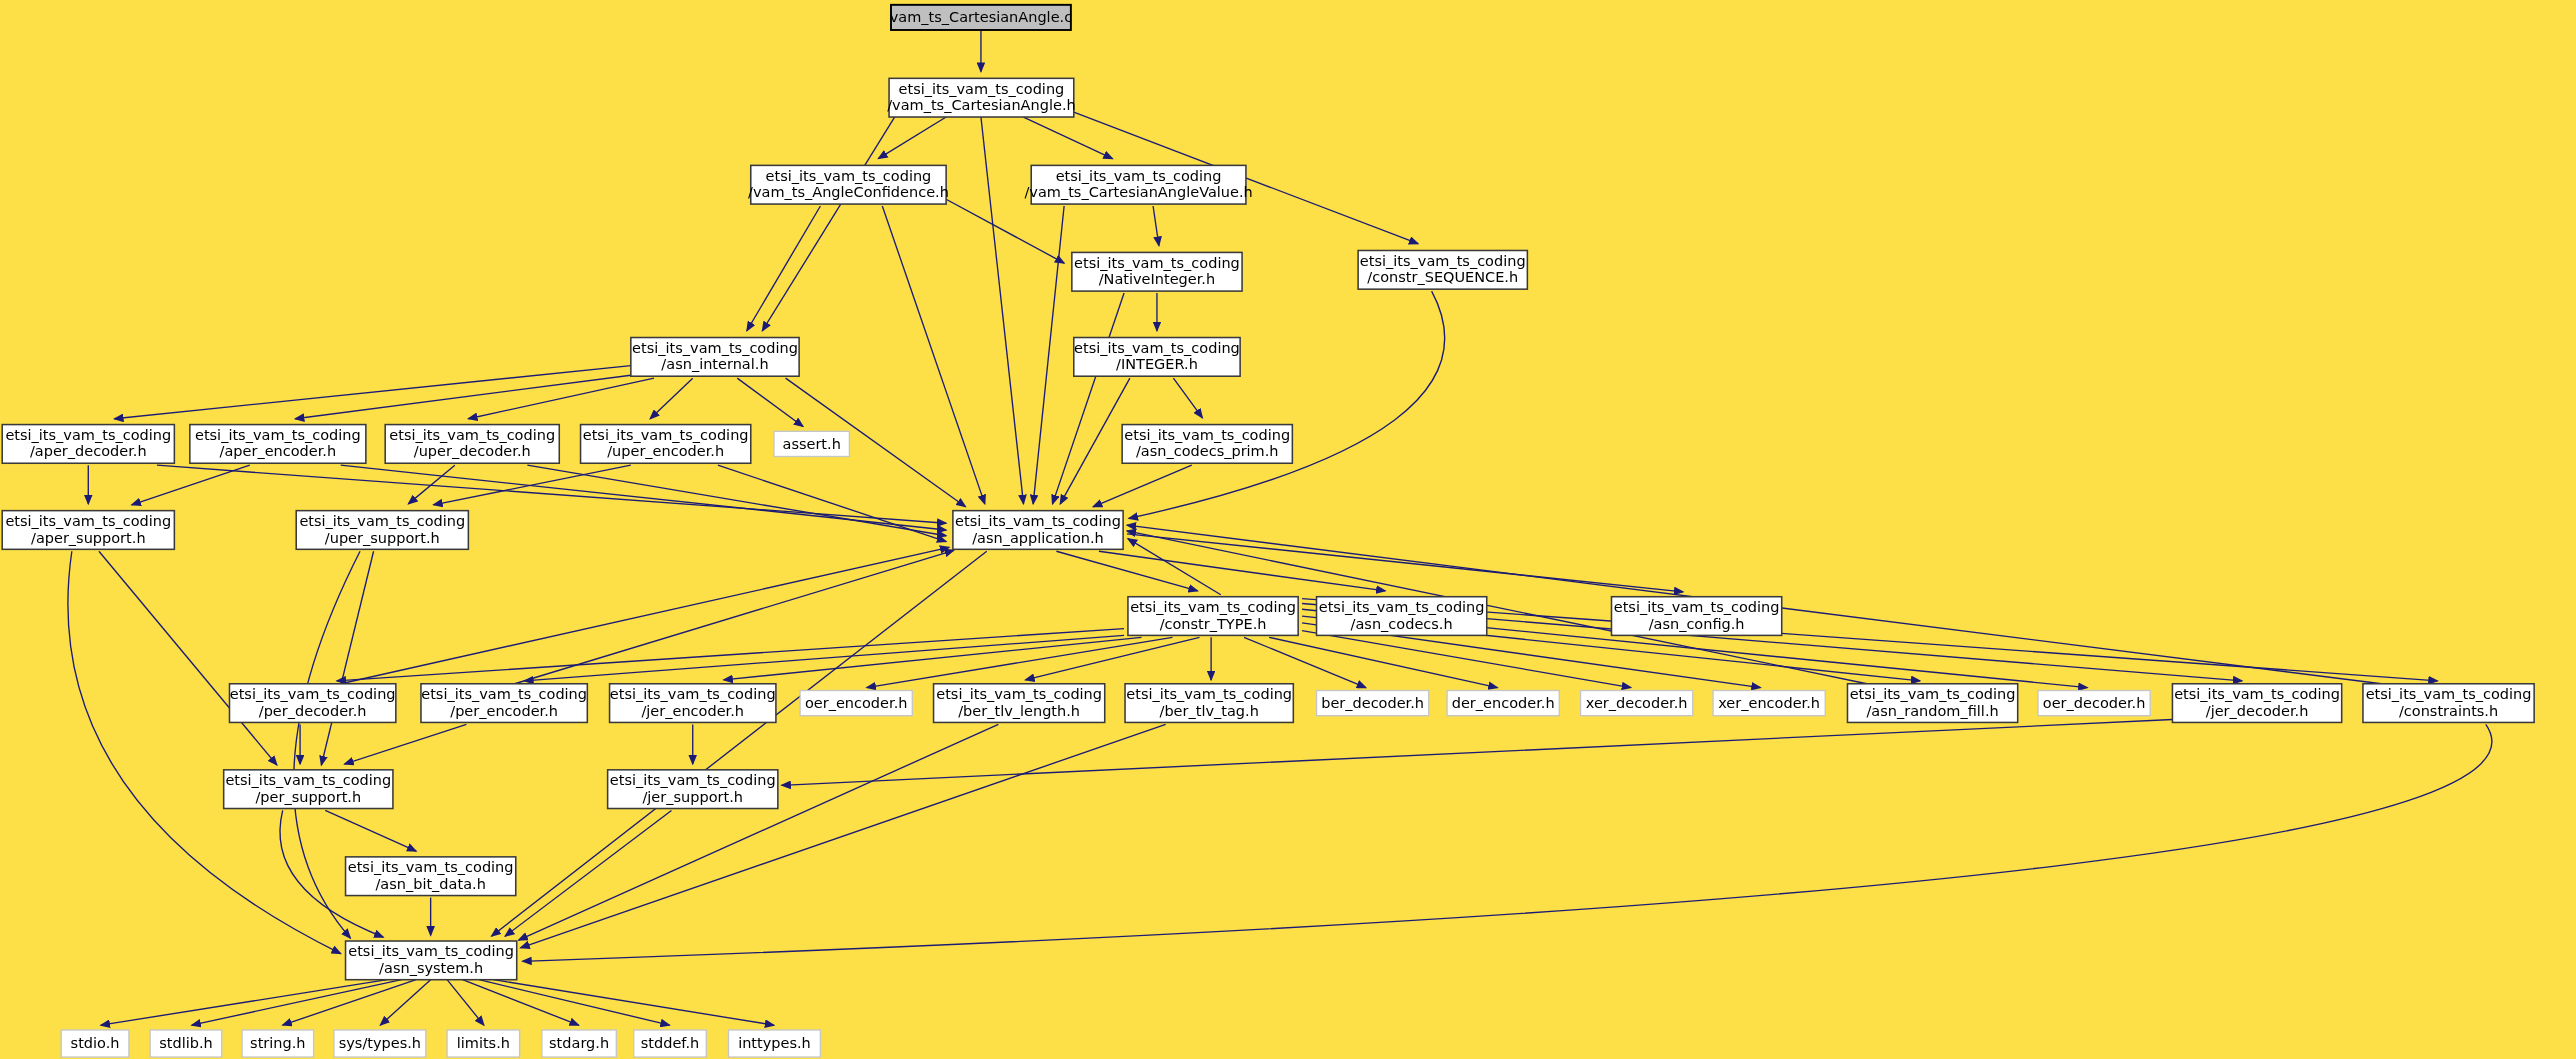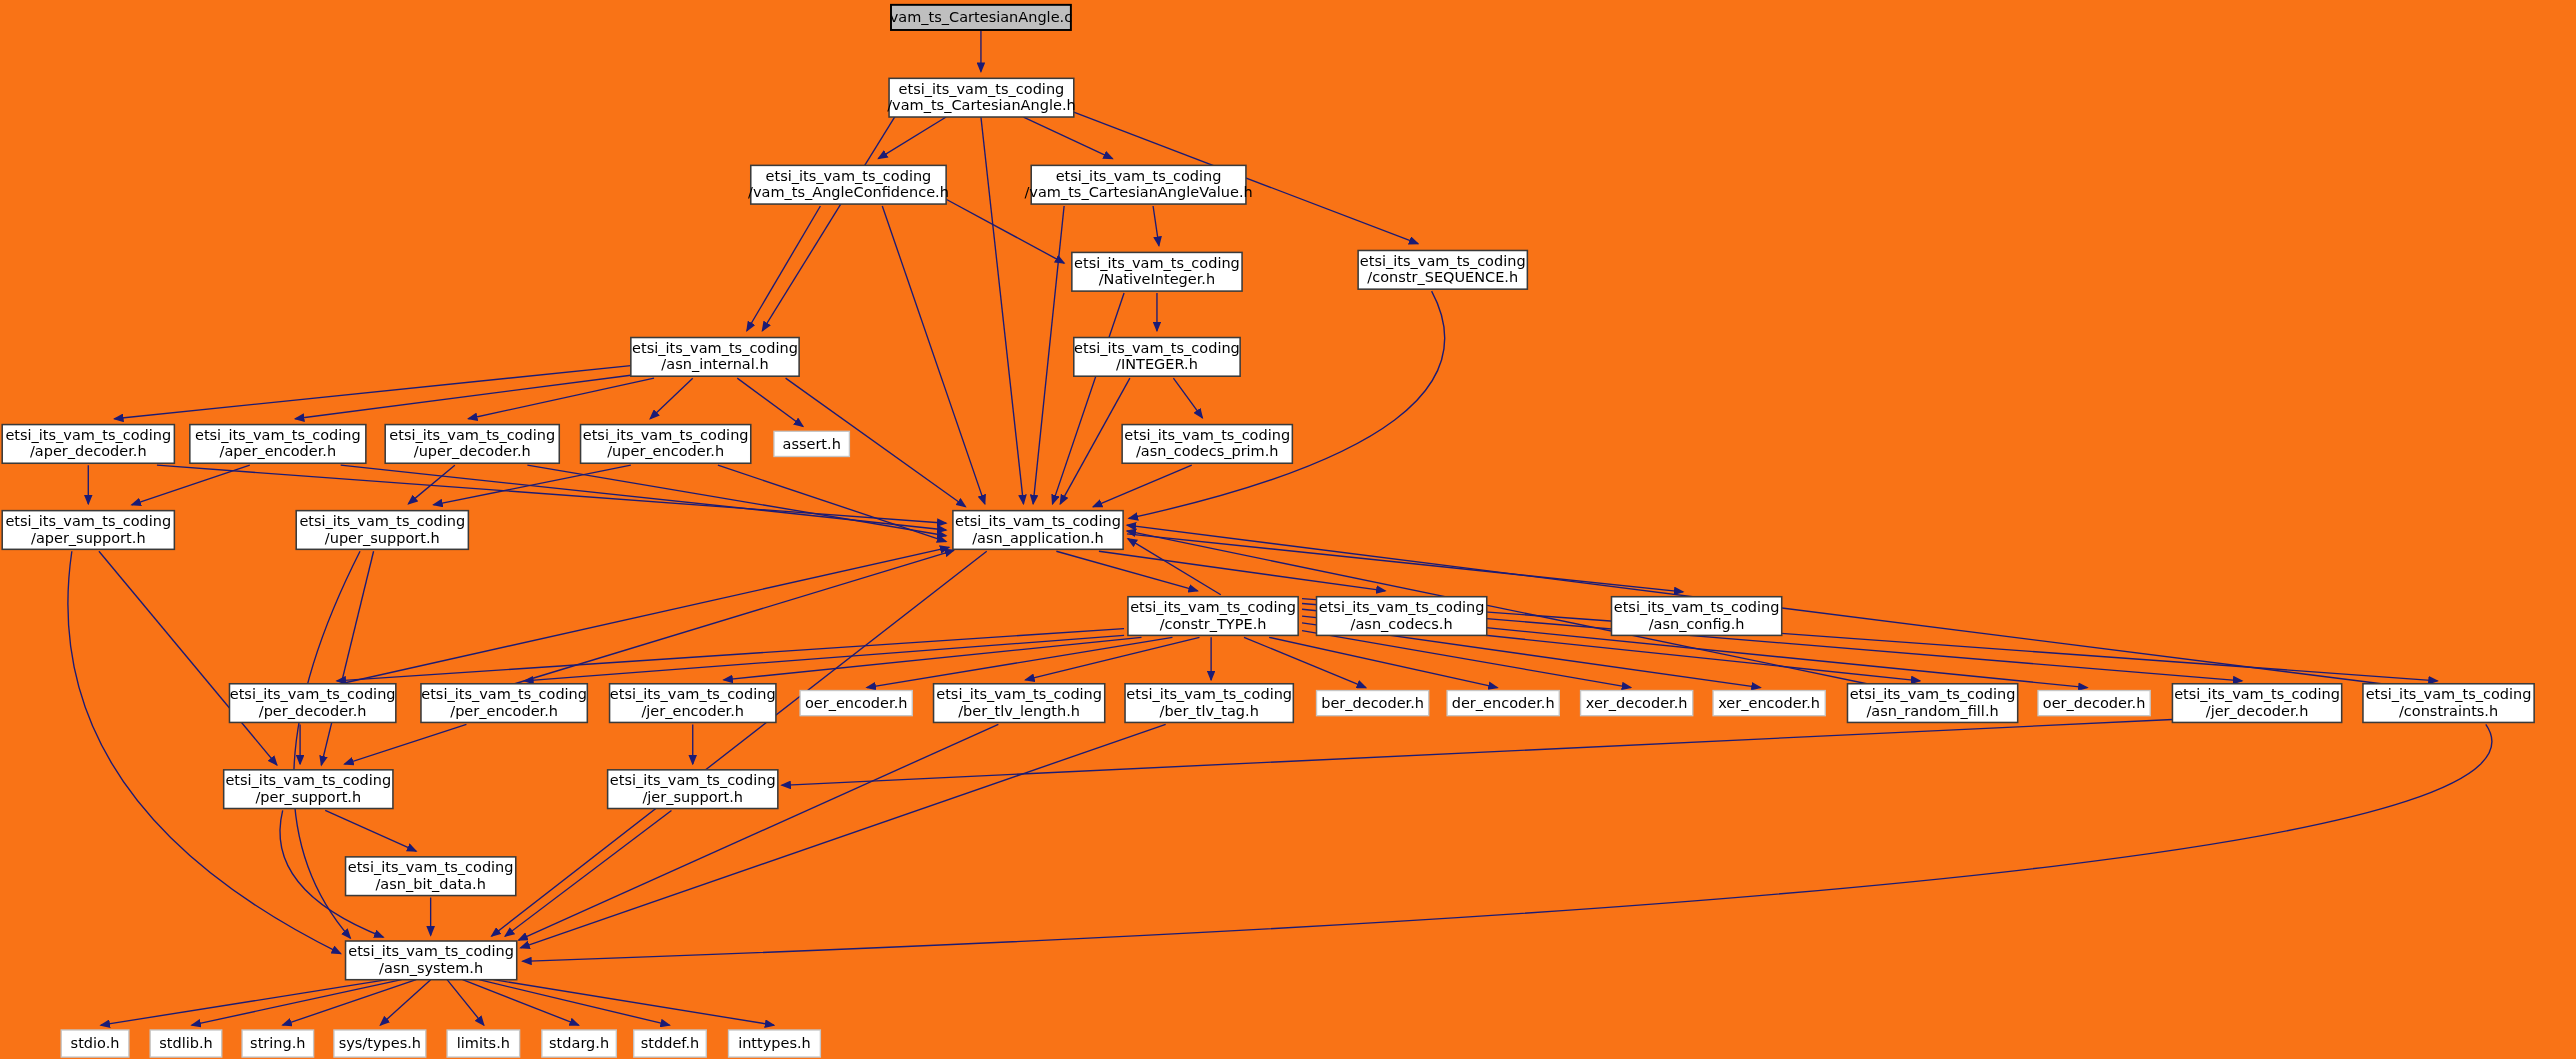--- a/index.html
+++ b/index.html
@@ -1,16 +1,16 @@
 <!DOCTYPE html>
 <html><head>
 <meta charset="utf-8">
 <style>
   html,body{margin:0;padding:0;background:#ffffff;}
-  .canvas{position:relative;width:2576px;height:1059px;background:#f97316;overflow:hidden;}
+  .canvas{position:relative;width:2576px;height:1059px;background:#fde047;overflow:hidden;}
   svg{display:block;}
   .node-rect{fill:#ffffff;stroke:#3a3a3a;stroke-width:1.6;}
   .node-rect.root{fill:#bfbfbf;stroke:#000000;stroke-width:2;}
   .node-rect.external{fill:#ffffff;stroke:#c6c6c6;stroke-width:1.4;}
   .node-label{font-family:"DejaVu Sans","Liberation Sans",sans-serif;font-size:15px;fill:#000000;text-anchor:middle;}
   .edge{fill:none;stroke-width:1.4;}
 </style>
 </head>
 <body>
 

